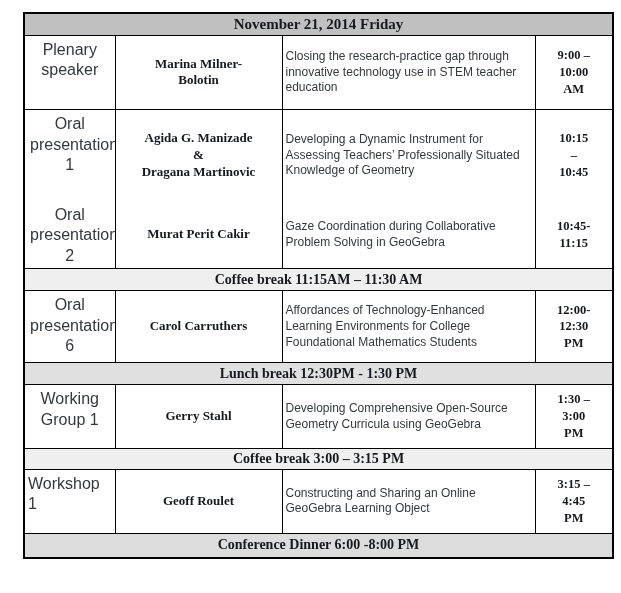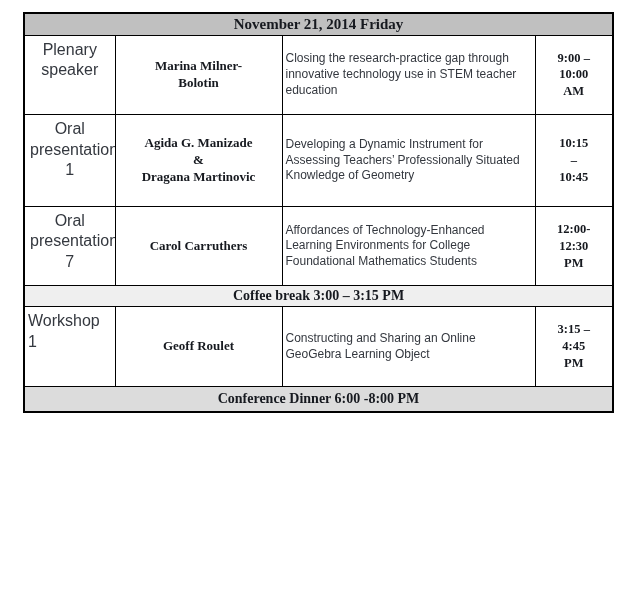--- a/index.html
+++ b/index.html
@@ -65,21 +65,21 @@
     font-size:12px;line-height:1.3;
     color:var(--body-text,#34383f);
     text-align:left;vertical-align:middle;
     padding:2px 2px 2px 3px;
   }
   td.time{
     font-family:"Liberation Serif", serif;
     font-weight:bold;font-size:12.5px;line-height:1.35;
     color:var(--heading-text,#16191f);
     text-align:center;vertical-align:middle;
-    padding:14px 3px;
+    padding:6px 3px;
     margin-left:43px;
   }
   .v-top{vertical-align:top;}
 
   
   tr.m-top td{border-bottom:none;}
   tr.m-bot td{border-top:none;}
 
   
   tr.r-hdr{height:22px;}
@@ -134,37 +134,66 @@
         <div>Dragana Martinovic</div>
       </td>
       <td class="title v-top">Developing a Dynamic Instrument for Assessing Teachers’ Professionally Situated Knowledge of Geometry</td>
       <td class="time">
         <div>10:15</div>
         <div>–</div>
         <div>10:45</div>
       </td>
     </tr>
 
-
+    <tr class="r-oral2 m-bot">
+      <td class="role">Oral presentation 2</td>
+      <td class="speaker">
+        <div>Murat Perit Cakir</div>
+      </td>
+      <td class="title v-top">Gaze Coordination during Collaborative Problem Solving in GeoGebra</td>
+      <td class="time">
+        <div>10:45-</div>
+        <div>11:15</div>
+      </td>
+    </tr>
+
+    <tr class="r-coffee1">
+      <td colspan="4" class="brk coffee">Coffee break 11:15AM – 11:30 AM</td>
+    </tr>
 
 
     <tr class="r-oral4">
-      <td class="role">Oral presentation 7</td>
+      <td class="role">Oral presentation 6</td>
       <td class="speaker">
         <div>Carol Carruthers</div>
       </td>
       <td class="title v-top">Affordances of Technology-Enhanced Learning Environments for College Foundational Mathematics Students</td>
       <td class="time v-top">
         <div>12:00-</div>
         <div>12:30</div>
         <div>PM</div>
       </td>
     </tr>
 
-
+    <tr class="r-lunch">
+      <td colspan="4" class="brk lunch">Lunch break 12:30PM - 1:30 PM</td>
+    </tr>
+
+    <tr class="r-wg1">
+      <td class="role">Working Group 1</td>
+      <td class="speaker">
+        <div>Gerry Stahl</div>
+      </td>
+      <td class="title">Developing Comprehensive Open-Source Geometry Curricula using GeoGebra</td>
+      <td class="time v-top">
+        <div>1:30 –</div>
+        <div>3:00</div>
+        <div>PM</div>
+      </td>
+    </tr>
 
     <tr class="r-coffee2">
       <td colspan="4" class="brk coffee">Coffee break 3:00 – 3:15 PM</td>
     </tr>
 
     <tr class="r-ws1">
       <td class="role left">Workshop 1</td>
       <td class="speaker">
         <div>Geoff Roulet</div>
       </td>

